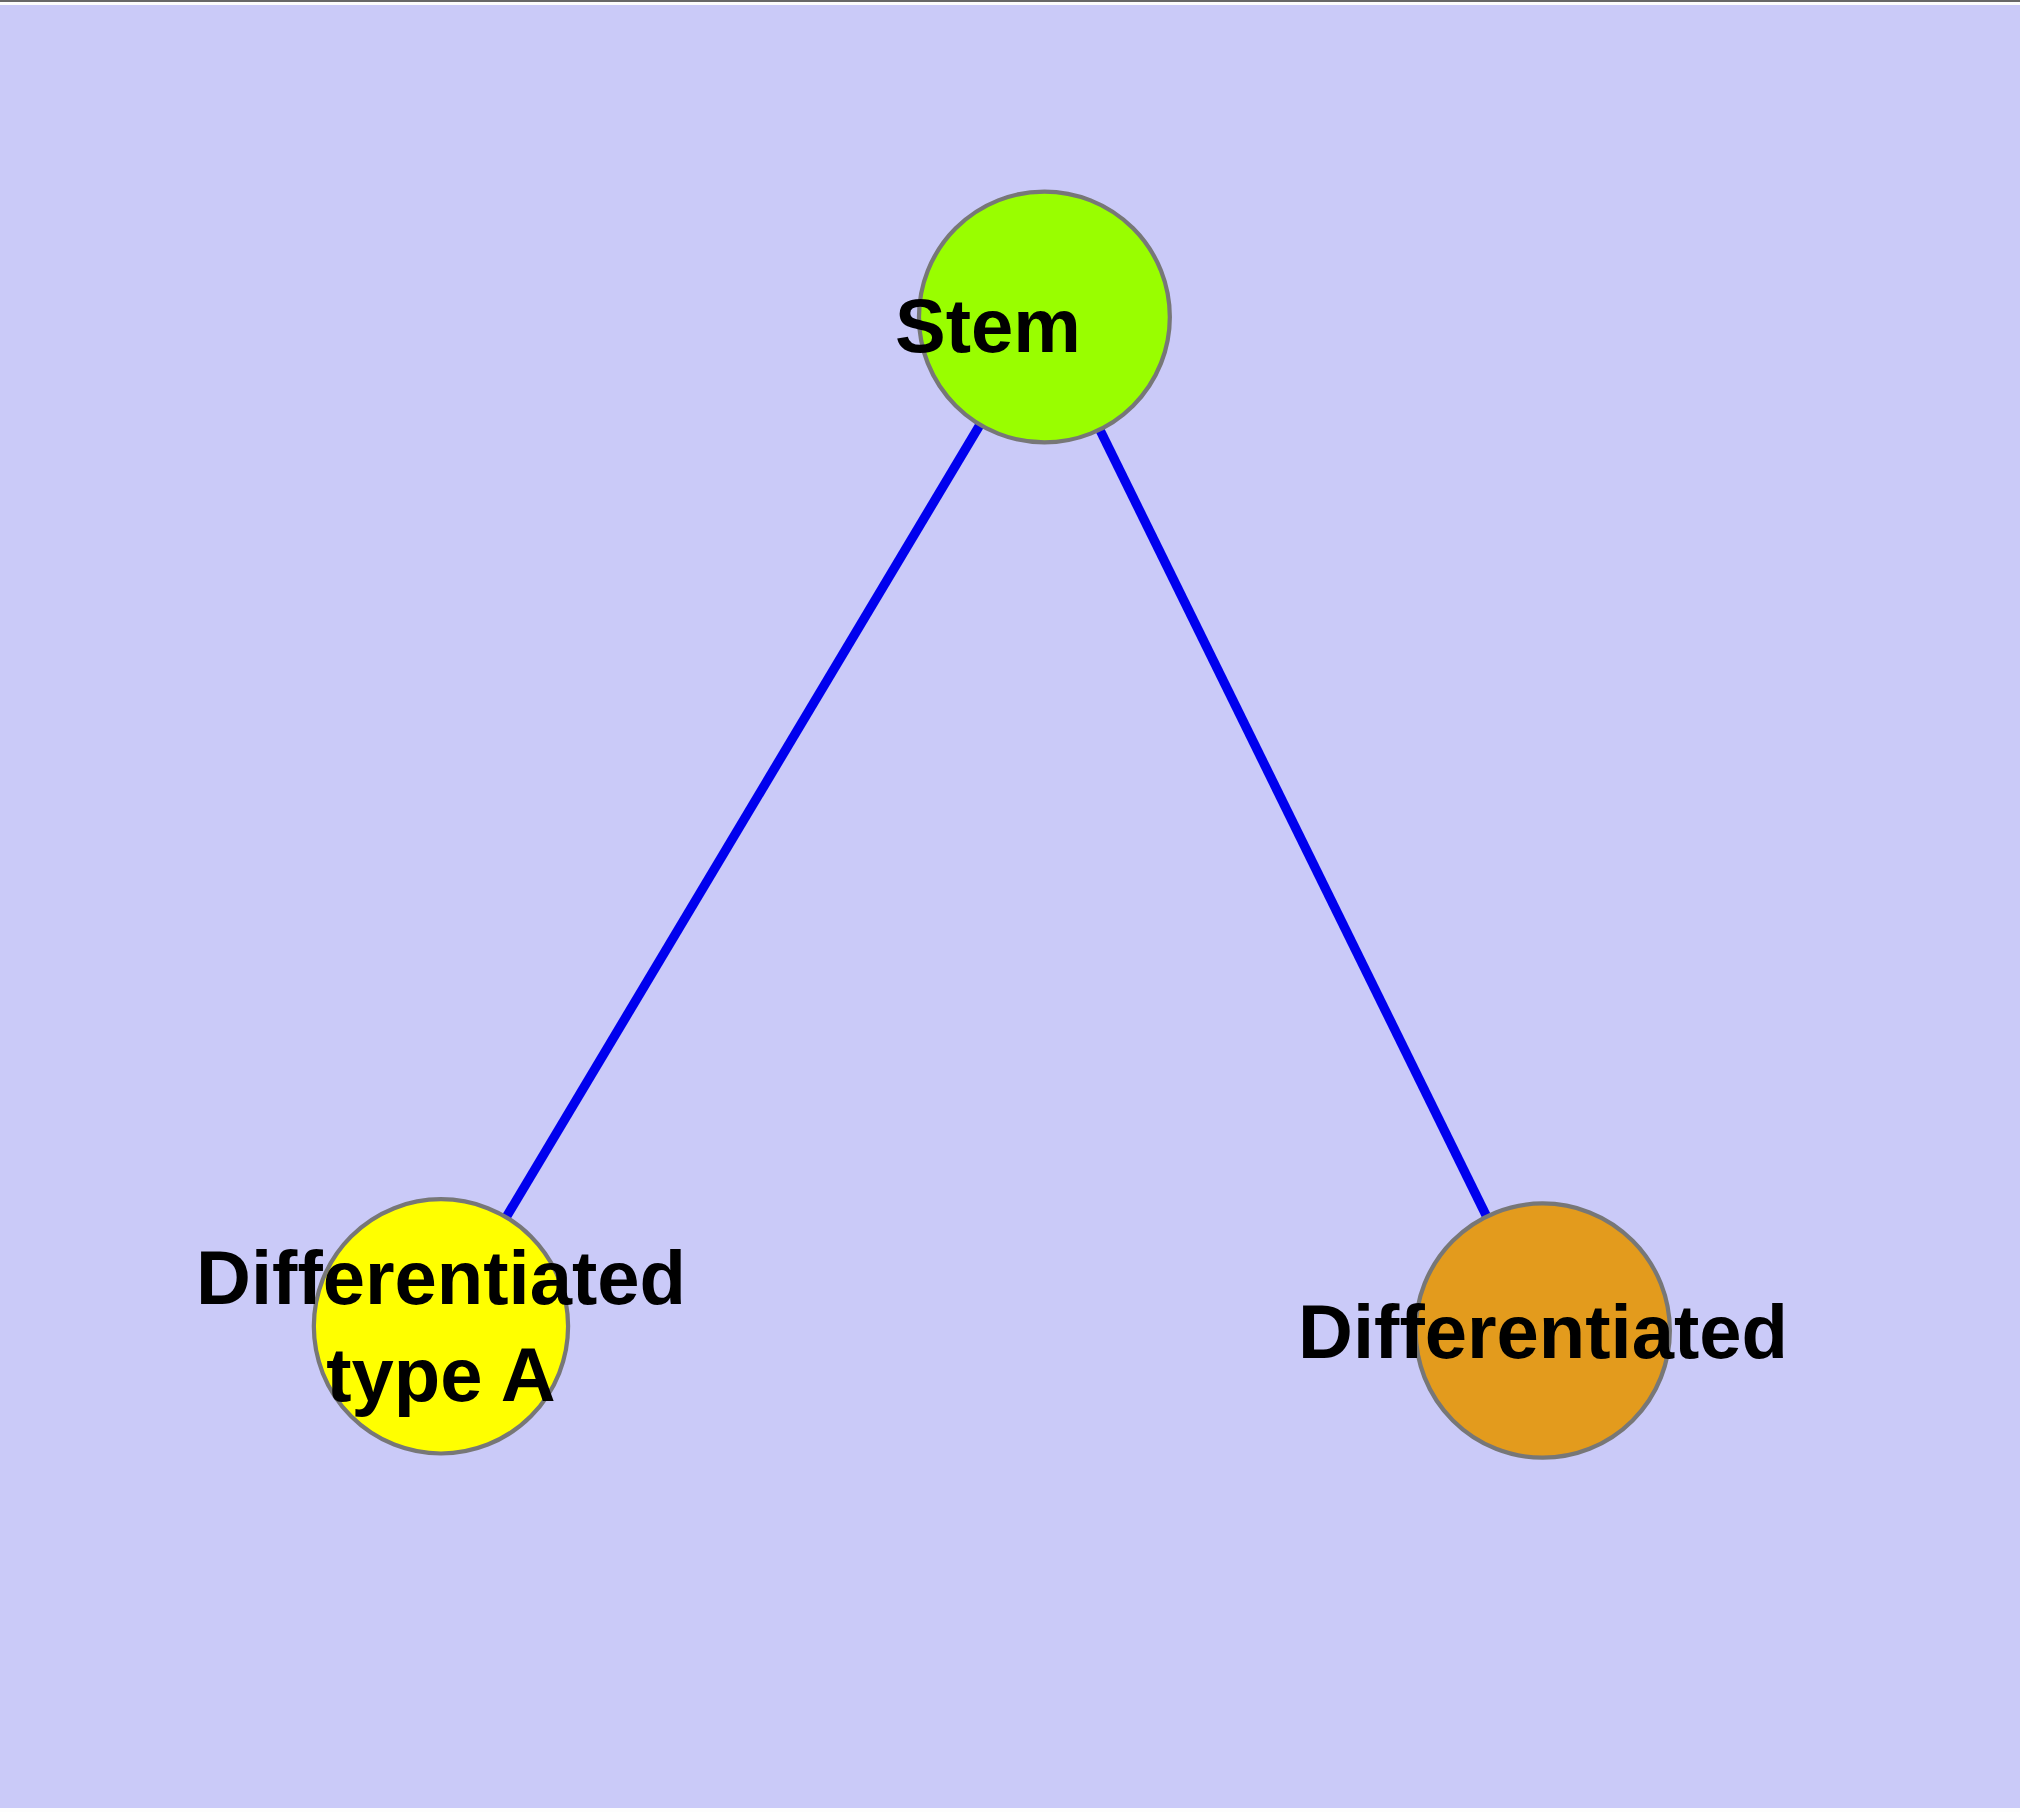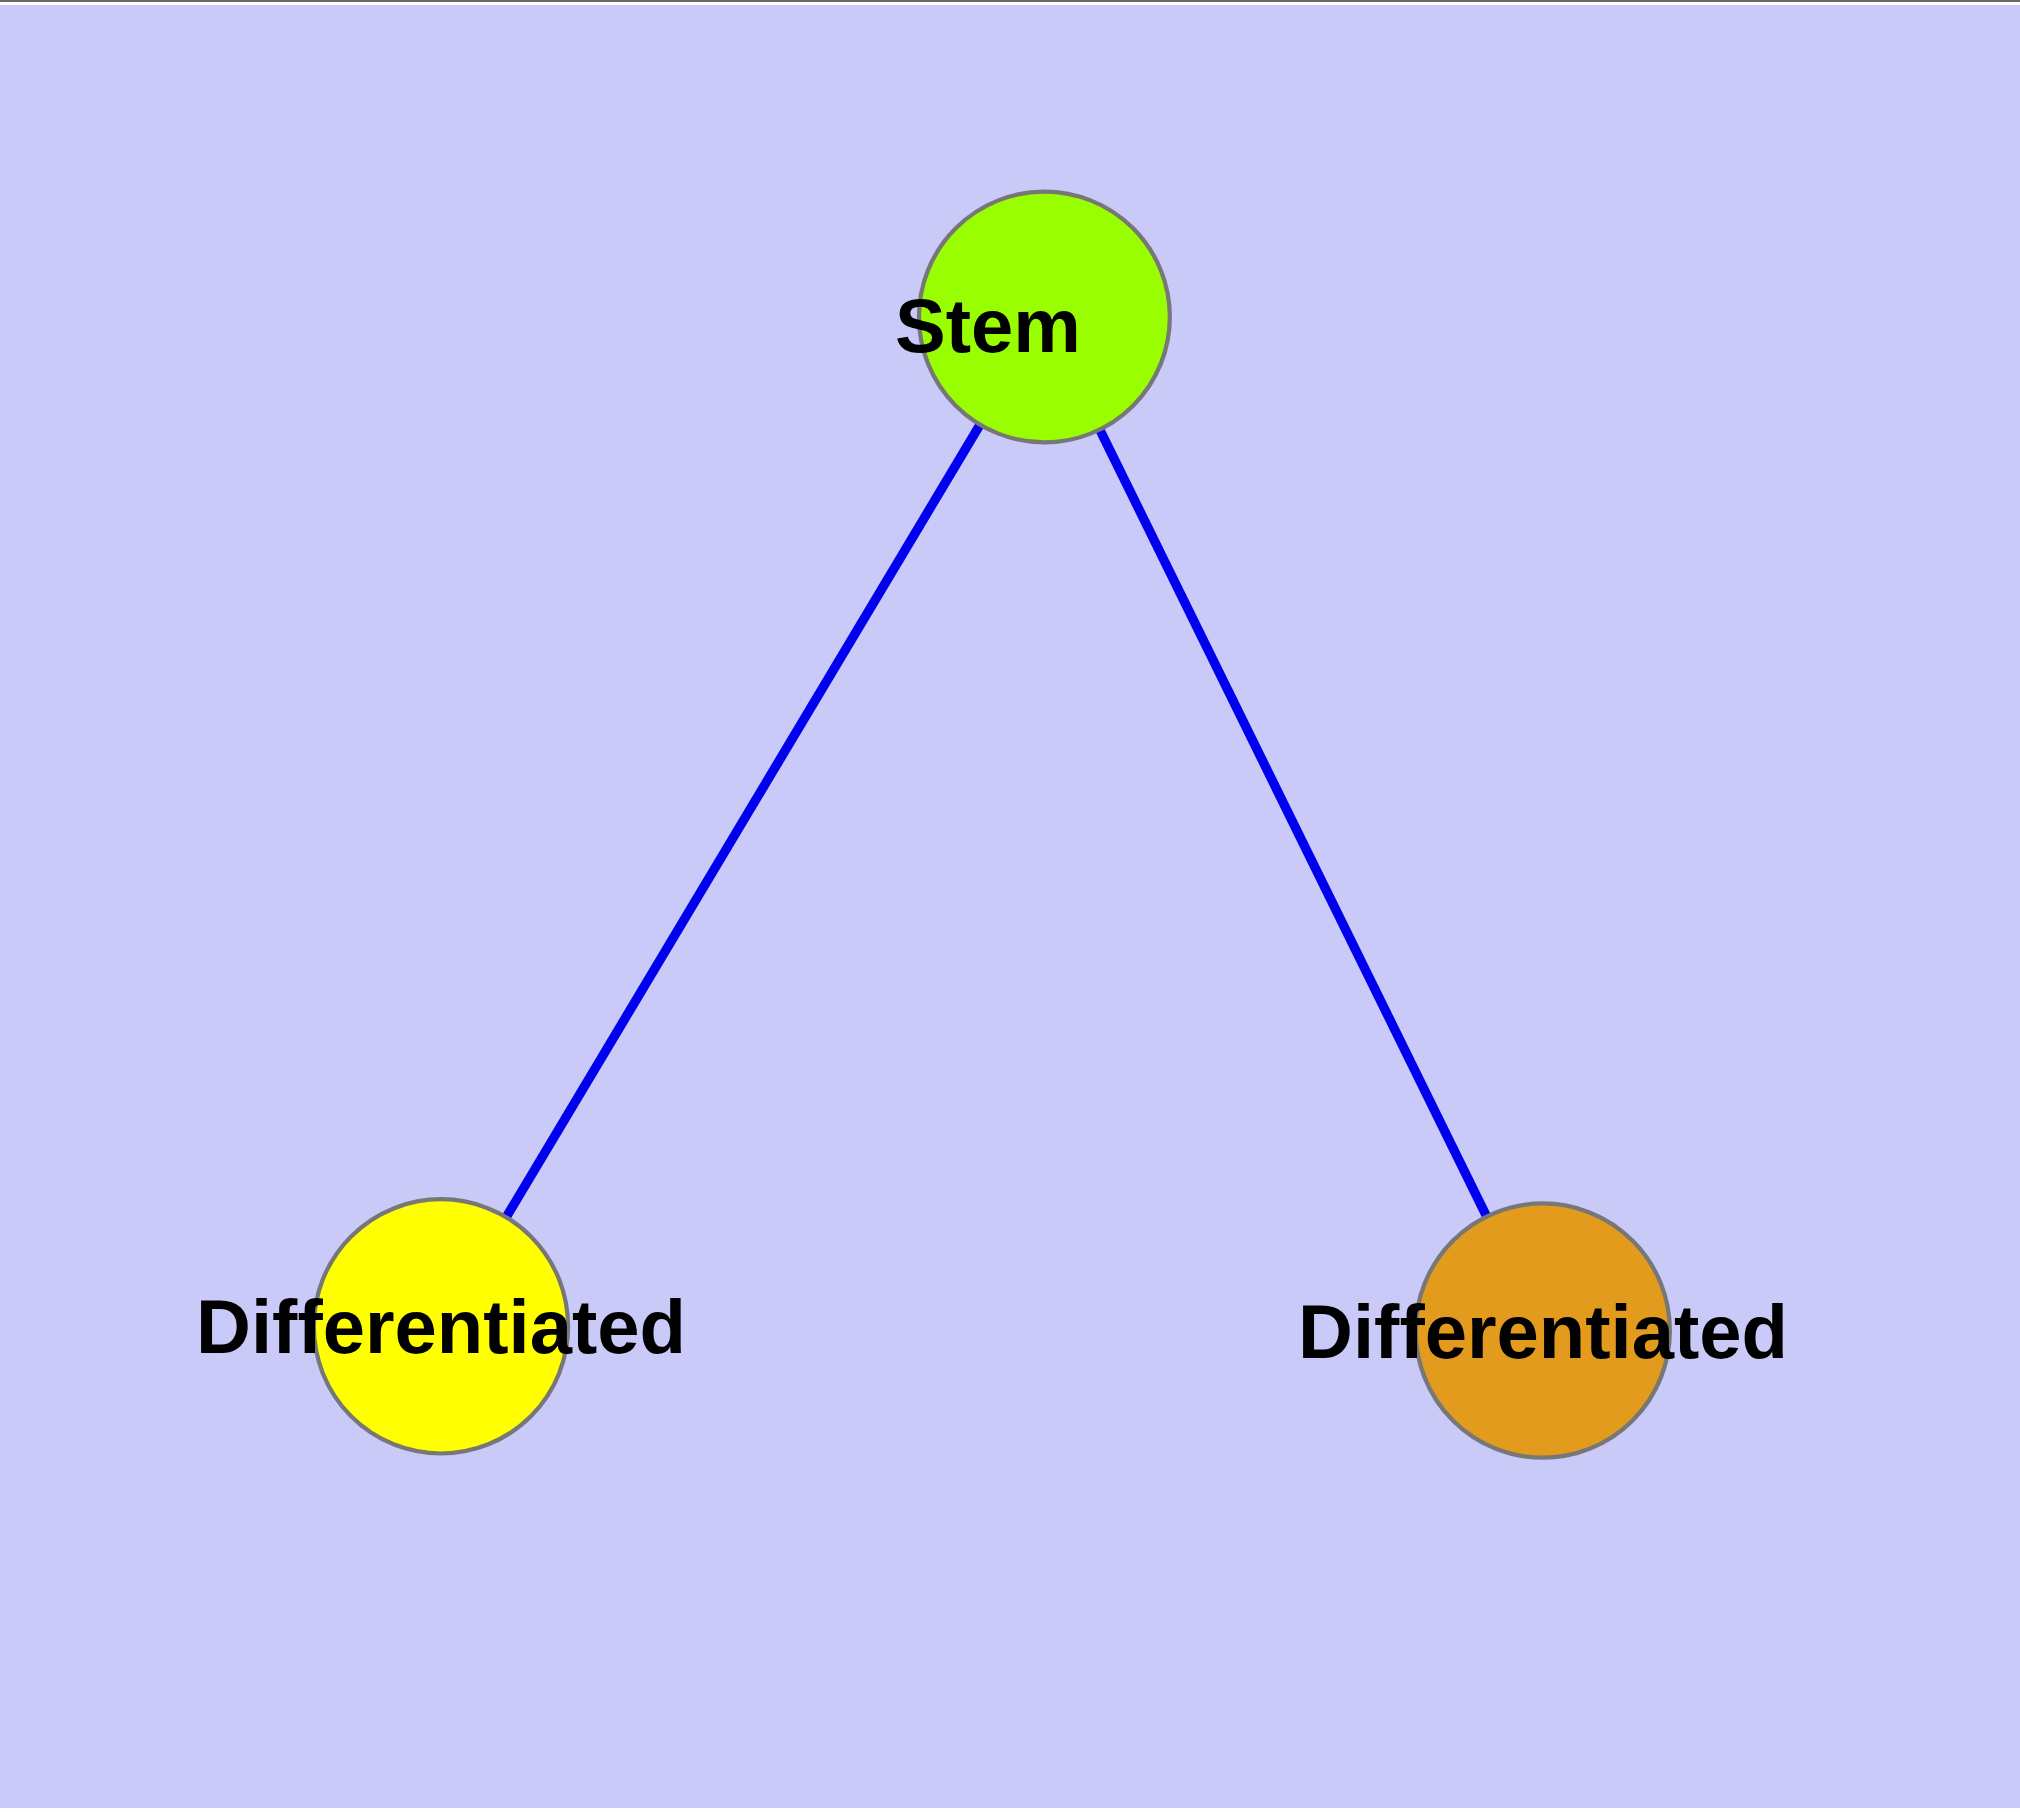--- a/index.html
+++ b/index.html
@@ -82,20 +82,21 @@
 
     <circle class="node-circle" cx="1820" cy="1570" r="150" fill="#E39B1D"></circle>
   </svg>
 
   <div class="node-label" style="left: 988px; top: 317px; margin-top: 8px;">
     <div>Stem</div>
   </div>
 
   <div class="node-label" style="left: 441px; top: 1326px;">
     <div>Differentiated</div>
+    <div>type A</div>
   </div>
 
   <div class="node-label" style="left: 1543px; top: 1331px;">
     <div>Differentiated</div>
   </div>
 
 </div>
 
 
 </body></html>

